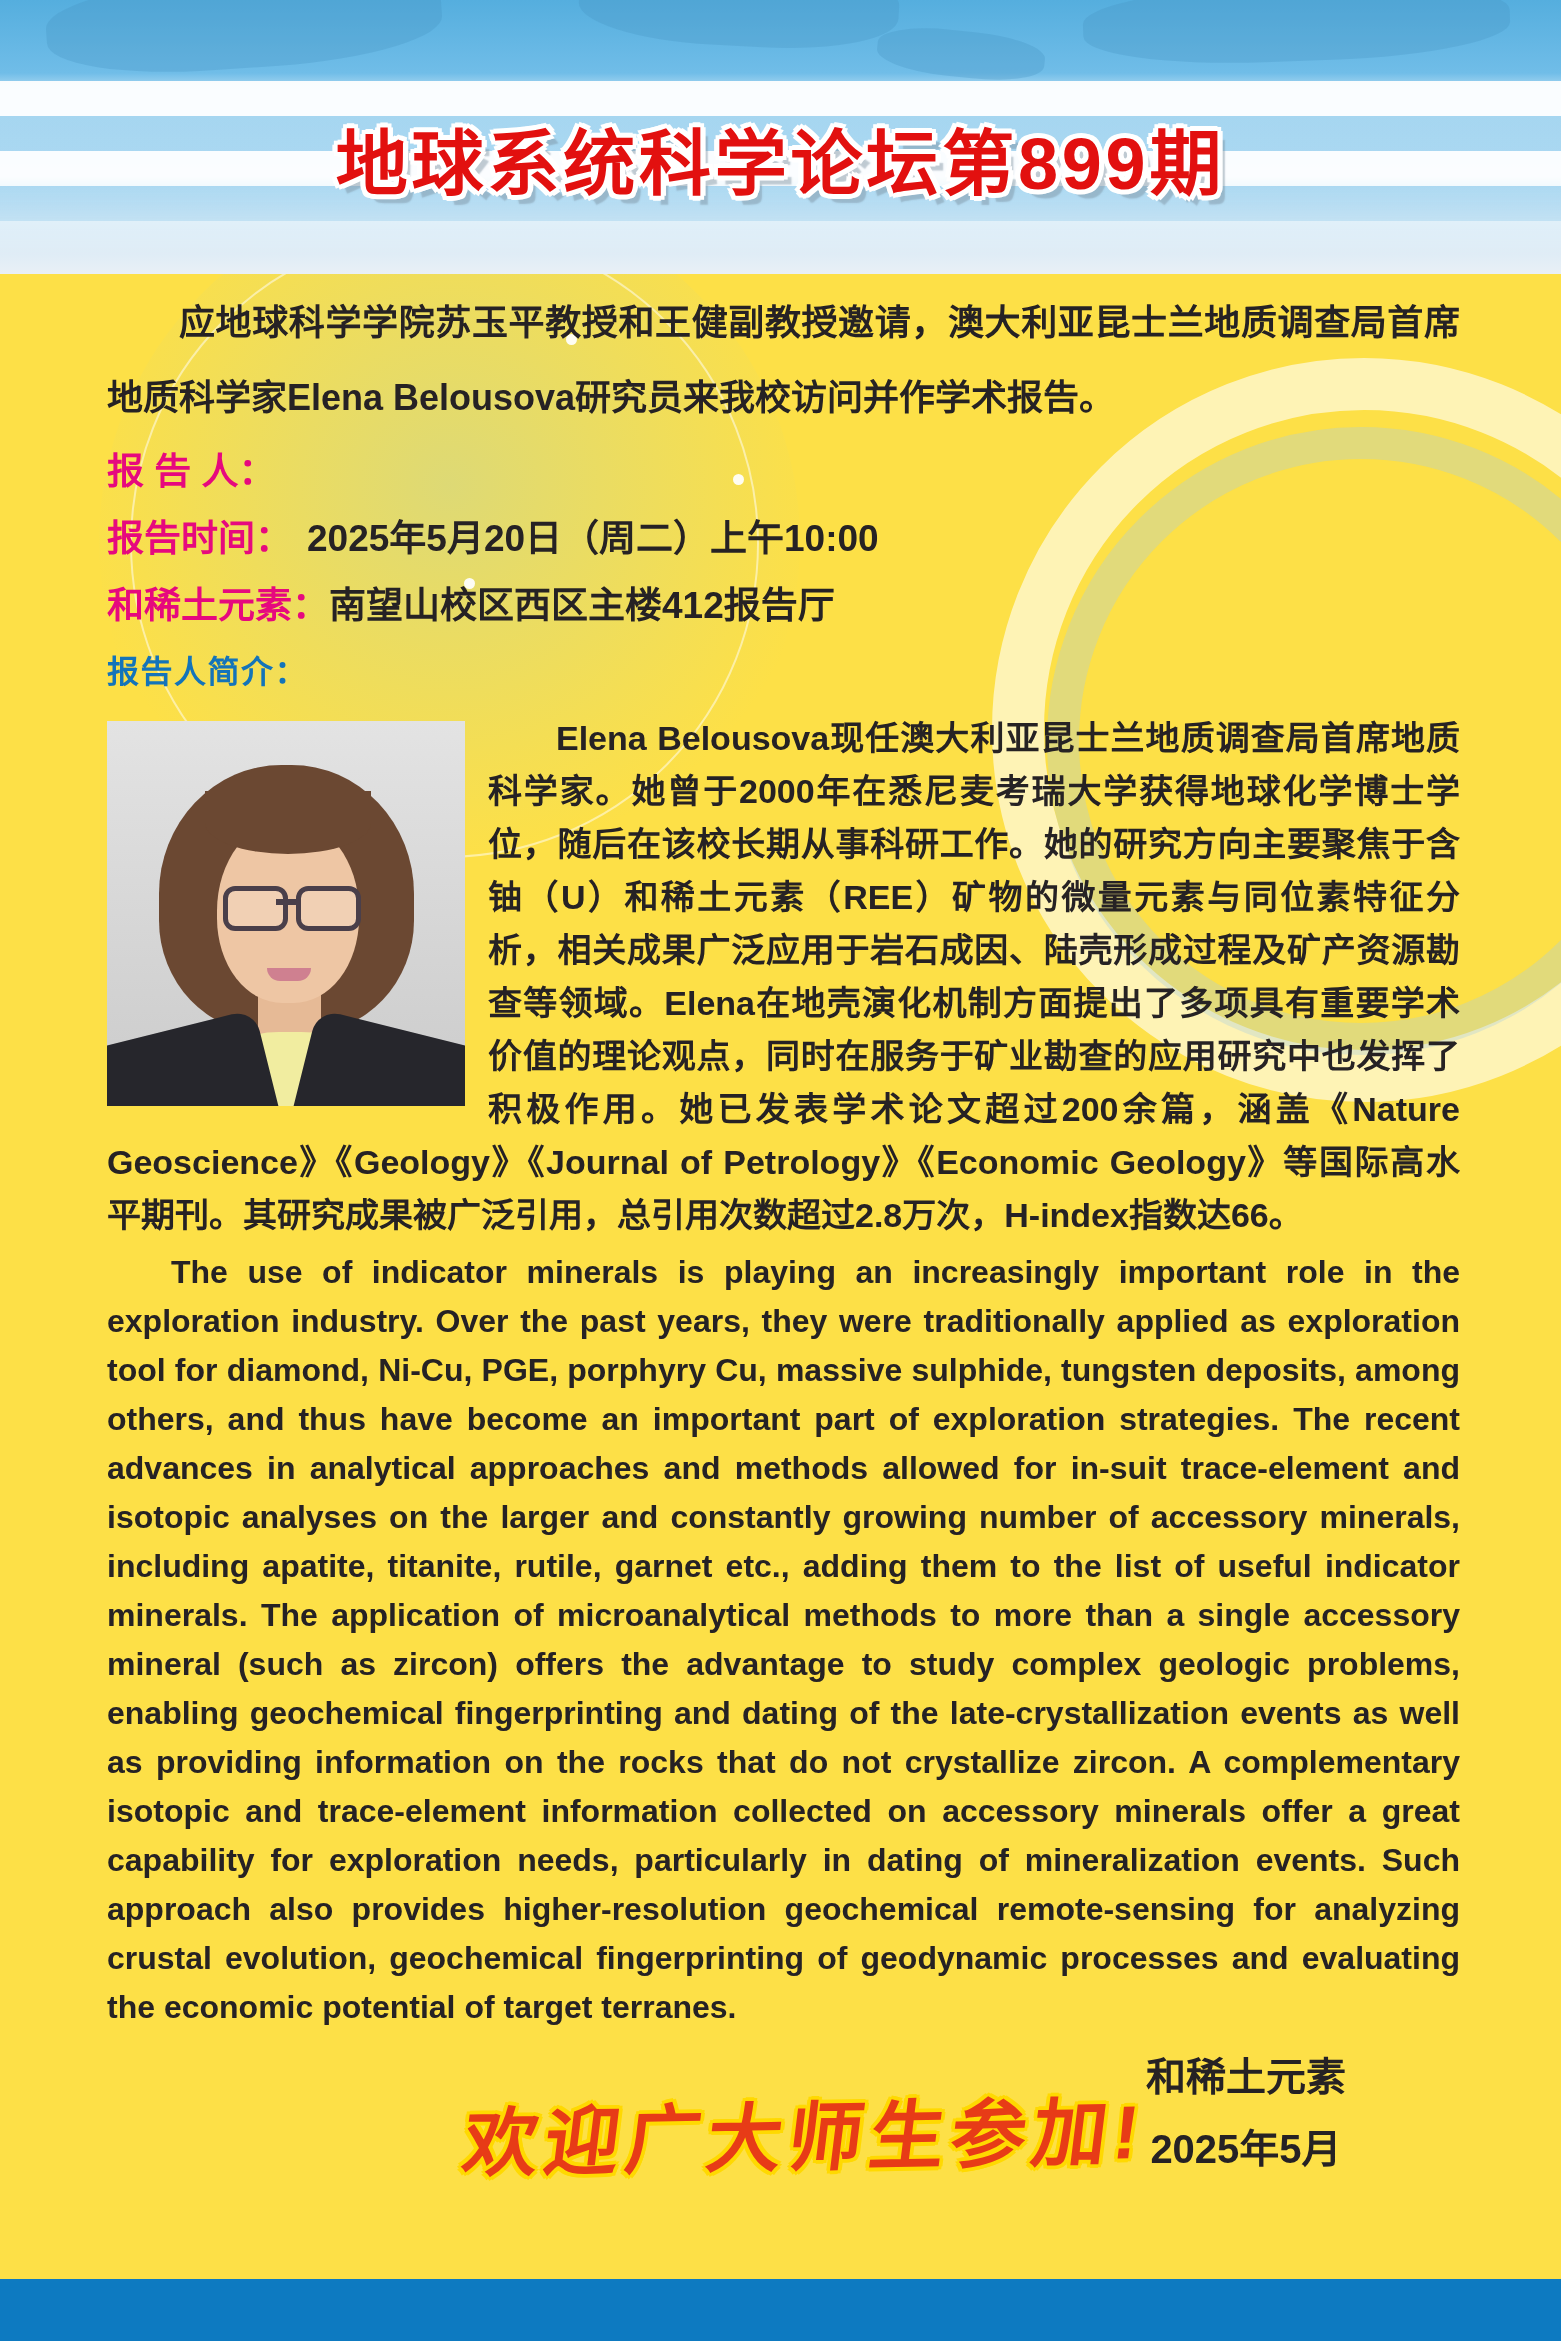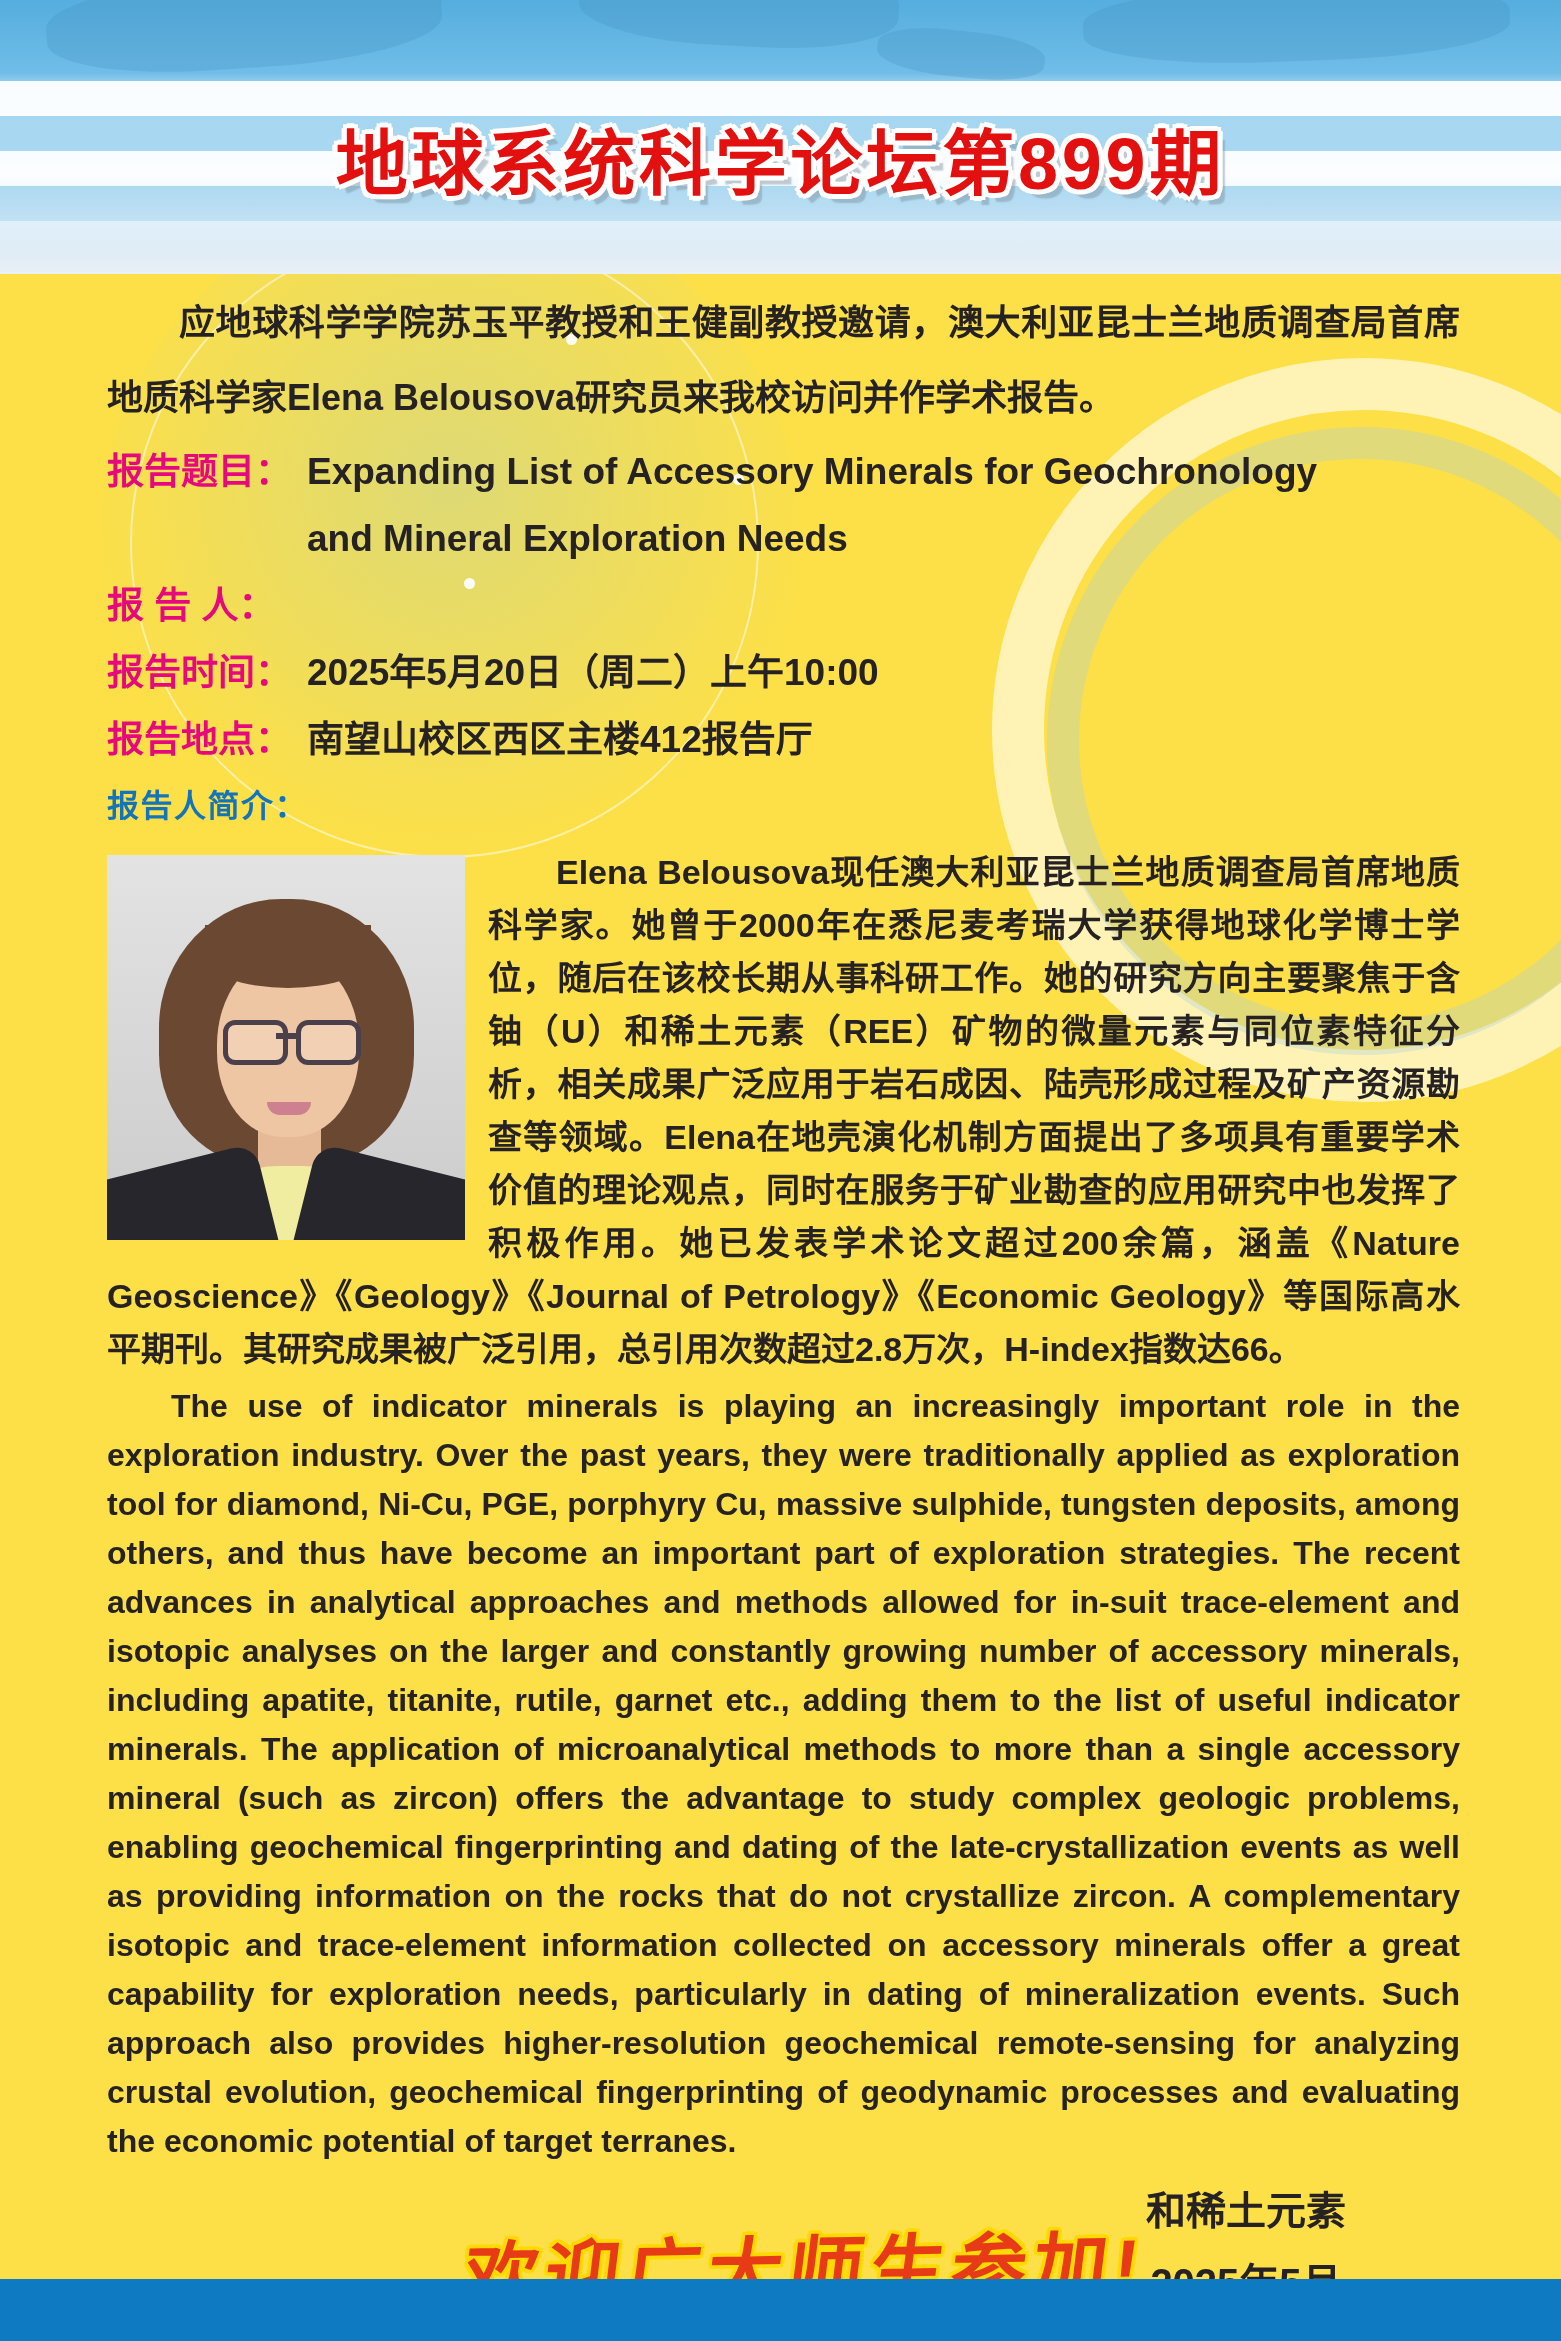--- a/index.html
+++ b/index.html
@@ -128,35 +128,28 @@
       <div class="stripes"></div>
       <div class="title">地球系统科学论坛第899期</div>
     </div>
 
     <div class="page-body">
 
       <p class="intro">应地球科学学院苏玉平教授和王健副教授邀请，澳大利亚昆士兰地质调查局首席地质科学家Elena Belousova研究员来我校访问并作学术报告。</p>
 
       <div class="details">
         <div class="detail-row">
-          <span class="detail-label">报告题目：</span>
-          <span class="detail-value">
-            <span class="dv-line">Expanding List of Accessory Minerals for Geochronology</span>
-            <span class="dv-line">and Mineral Exploration Needs</span>
-          </span>
-        </div>
-        <div class="detail-row">
           <span class="detail-label">报 告 人：</span>
         </div>
         <div class="detail-row">
           <span class="detail-label">报告时间：</span>
           <span class="detail-value">2025年5月20日（周二）上午10:00</span>
         </div>
         <div class="detail-row">
-          <span class="detail-label">报告地点：</span>
+          <span class="detail-label">和稀土元素：</span>
           <span class="detail-value">南望山校区西区主楼412报告厅</span>
         </div>
       </div>
 
       <div class="sec-heading">报告人简介：</div>
       <div class="bio">
         <span class="portrait">
           <span class="p-hair"></span>
           <span class="p-neck"></span>
           <span class="p-face"></span>

